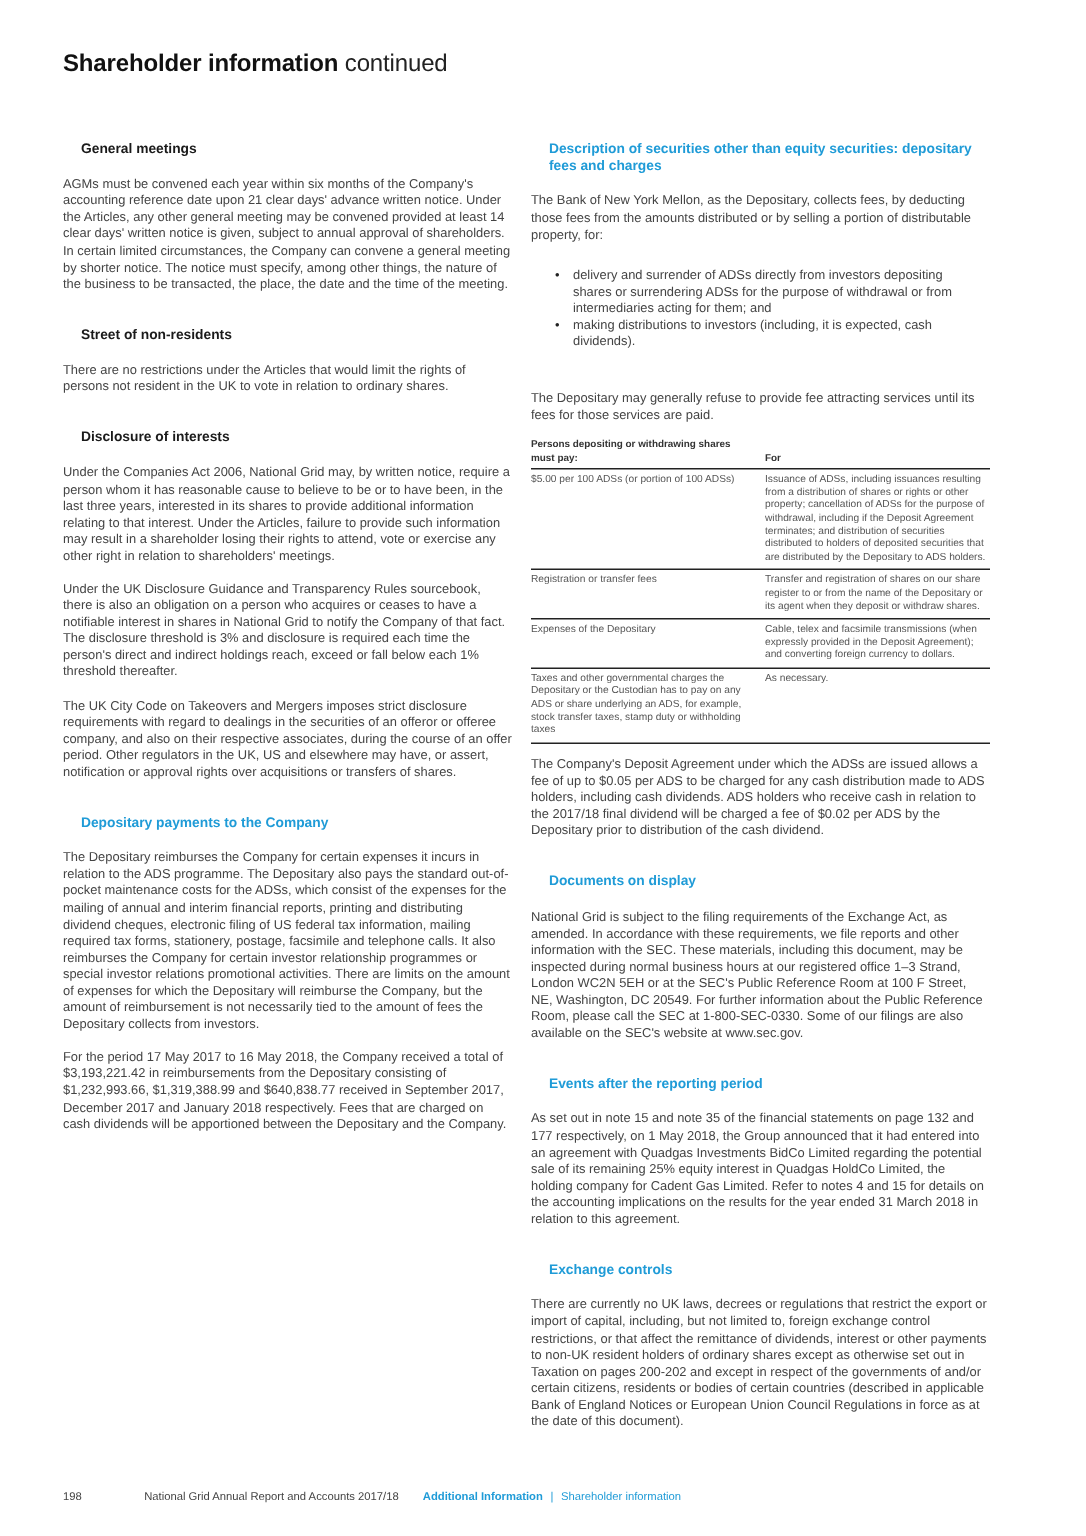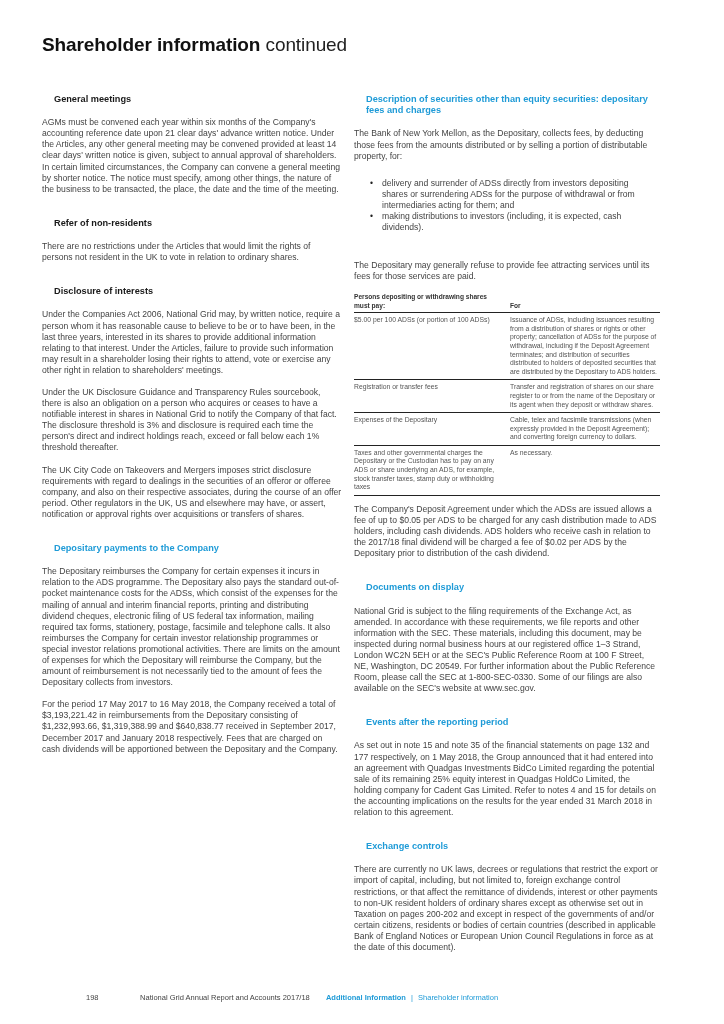--- a/index.html
+++ b/index.html
@@ -2,21 +2,21 @@
 <html><head>
   <meta charset="utf-8">
   <style>
     html, body { margin: 0; padding: 0; background: #ffffff; }
     body {
       width: 724px; height: 1024px; position: relative; overflow: hidden;
       font-family: "Liberation Sans", sans-serif; color: #3a3a3a;
     }
     .page-title {
       position: absolute; left: 42px; top: 34px;
-      font-size: 19px; color: #111; letter-spacing: -0.1px;
+      font-size: 16px; color: #111; letter-spacing: -0.1px;
     }
     .page-title b { font-weight: bold; }
     .page-title span.light { font-weight: normal; color: #222; }
     .col { position: absolute; top: 82px; width: 300px; }
     .col.left { left: 42px; }
     .col.right { left: 354px; width: 306px; }
     h3 {
       margin: 12px; font-size: 9.2px; line-height: 11.2px; font-weight: bold; color: #1a1a1a;
     }
     h3.blue { color: #1f9bd7; }
@@ -40,42 +40,42 @@
       vertical-align: bottom; padding: 0 0 2px 0; border-bottom: 1px solid #222;
     }
     table.fees td {
       font-size: 6.8px; line-height: 8.6px; color: #555; vertical-align: top;
       padding: 3px 0 3px 0; border-bottom: 1px solid #222;
     }
     table.fees td.c1, table.fees th.c1 { width: 150px; padding-right: 6px; }
     .footer {
       position: absolute; left: 42px; top: 993px; font-size: 7.5px; color: #444;
     }
-    .footer .pg { display: inline-block; width: 52px; margin-left: 44px; }
+    .footer .pg { display: inline-block; width: 52px; }
     .footer .report { color: #444; }
     .footer .section { color: #1f9bd7; font-weight: bold; margin-left: 14px; text-align: center; }
     .footer .sep { color: #1f9bd7; margin: 0 3px; }
     .footer .sub { color: #1f9bd7; }
   </style>
 </head>
 <body>
 
 <div class="page-title">
   <b>Shareholder information</b>
   <span class="light">continued</span>
 </div>
 
 <div class="col left">
   <section>
     <h3>General meetings</h3>
     <p>AGMs must be convened each year within six months of the Company's accounting reference date upon 21 clear days' advance written notice. Under the Articles, any other general meeting may be convened provided at least 14 clear days' written notice is given, subject to annual approval of shareholders. In certain limited circumstances, the Company can convene a general meeting by shorter notice. The notice must specify, among other things, the nature of the business to be transacted, the place, the date and the time of the meeting.</p>
   </section>
   <div class="gap"></div>
   <section>
-    <h3>Refer of non-residents</h3>
+    <h3>Street of non-residents</h3>
     <p>There are no restrictions under the Articles that would limit the rights of persons not resident in the UK to vote in relation to ordinary shares.</p>
   </section>
   <div class="gap"></div>
   <section>
     <h3>Disclosure of interests</h3>
     <p>Under the Companies Act 2006, National Grid may, by written notice, require a person whom it has reasonable cause to believe to be or to have been, in the last three years, interested in its shares to provide additional information relating to that interest. Under the Articles, failure to provide such information may result in a shareholder losing their rights to attend, vote or exercise any other right in relation to shareholders' meetings.</p>
     <div class="gap"></div>
     <p>Under the UK Disclosure Guidance and Transparency Rules sourcebook, there is also an obligation on a person who acquires or ceases to have a notifiable interest in shares in National Grid to notify the Company of that fact. The disclosure threshold is 3% and disclosure is required each time the person's direct and indirect holdings reach, exceed or fall below each 1% threshold thereafter.</p>
     <div class="gap"></div>
     <p>The UK City Code on Takeovers and Mergers imposes strict disclosure requirements with regard to dealings in the securities of an offeror or offeree company, and also on their respective associates, during the course of an offer period. Other regulators in the UK, US and elsewhere may have, or assert, notification or approval rights over acquisitions or transfers of shares.</p>

